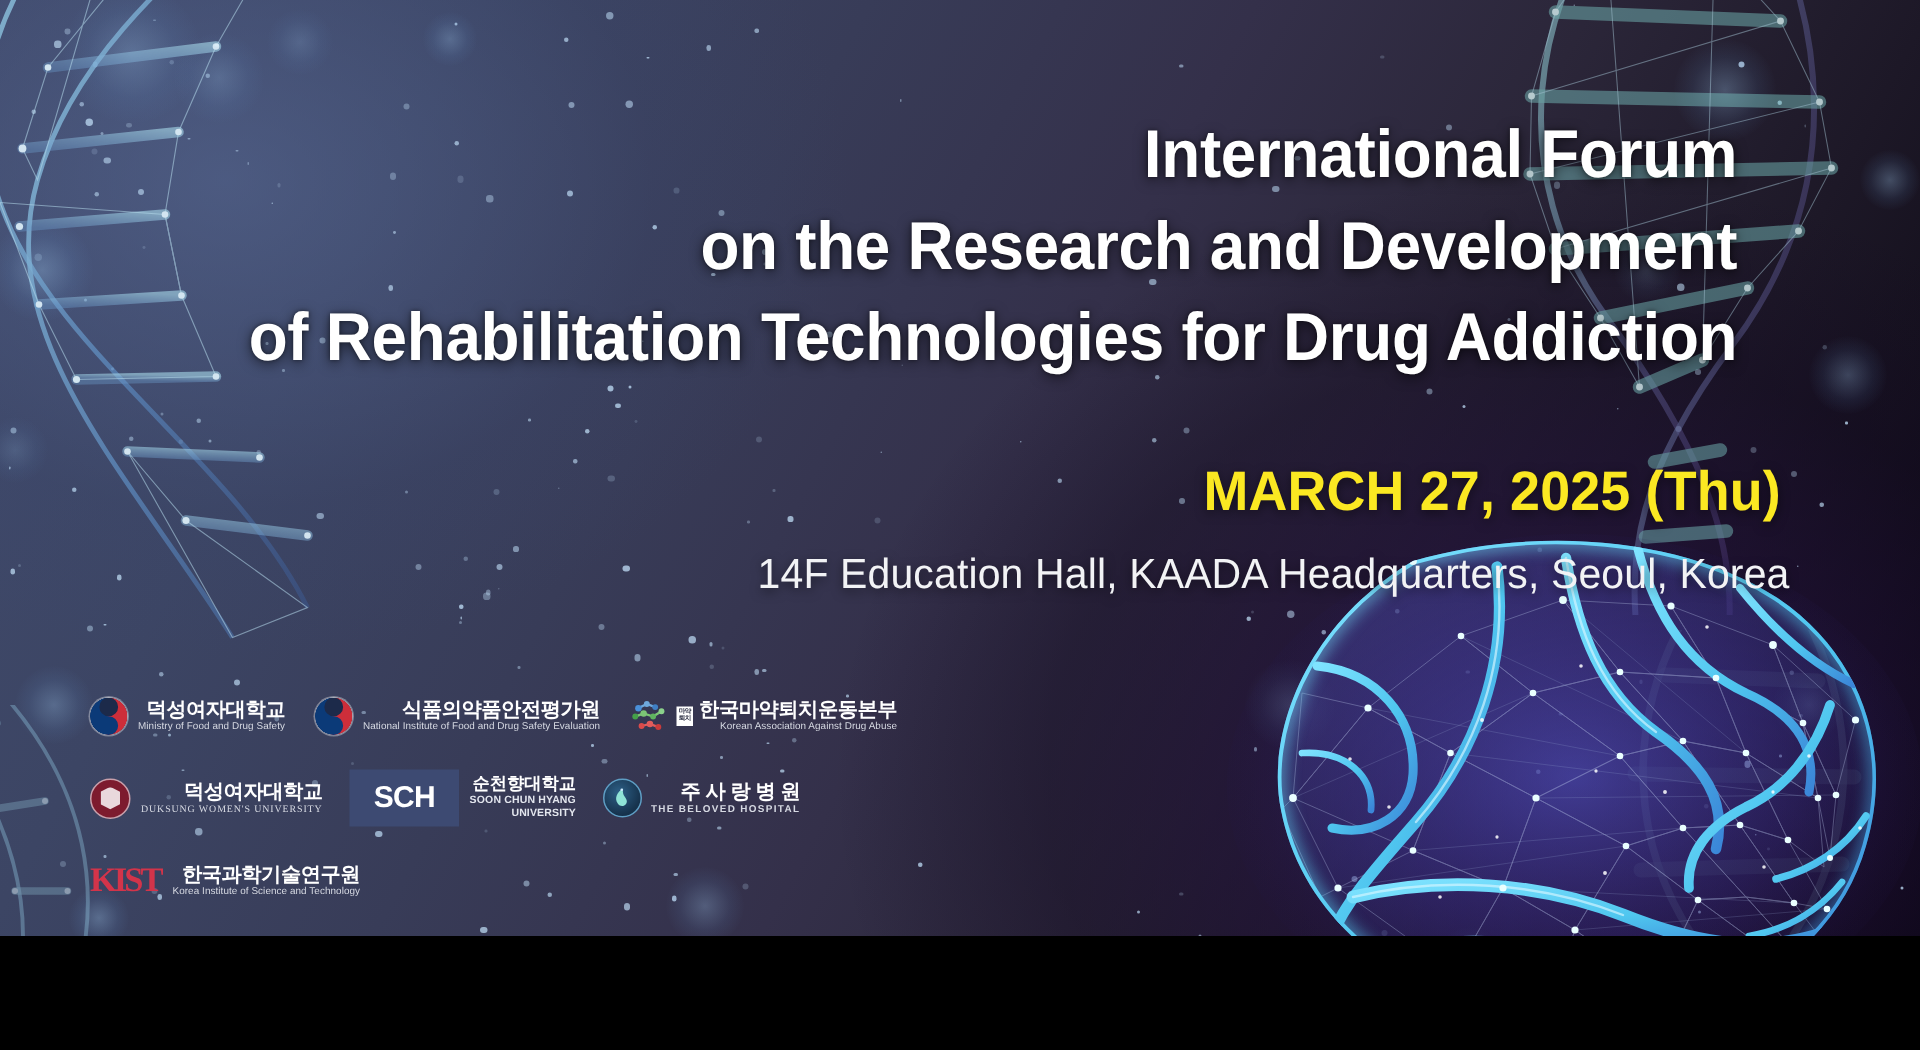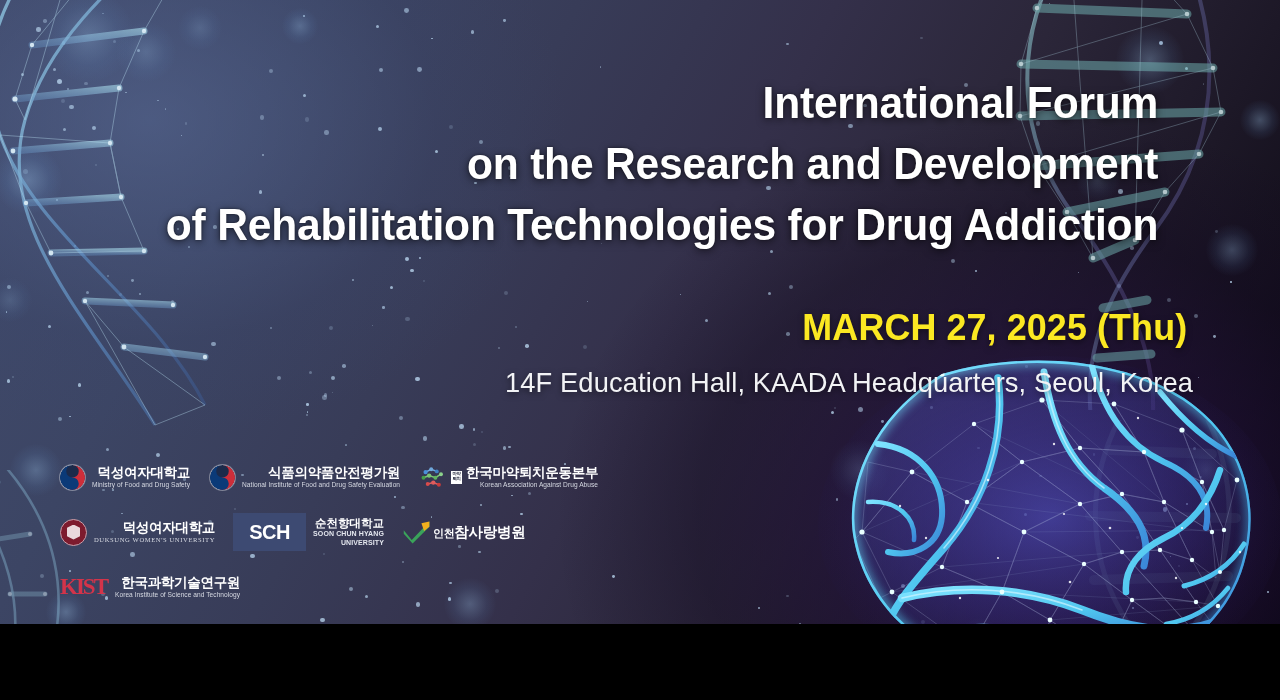--- a/index.html
+++ b/index.html
@@ -793,34 +793,35 @@
         <span class="mark sch-block">
           <span>SCH</span>
         </span>
         <span class="ltext" style="margin-left:7px">
           <span class="sch-ko">순천향대학교</span>
           <span class="sch-en">SOON CHUN HYANG</span>
           <span class="sch-en">UNIVERSITY</span>
         </span>
       </div>
 
+
       <div class="logo" style="margin-left:18px">
         <span class="mark">
-          <svg width="30" height="24" viewBox="0 0 34 26">
-            <path d="M2 11 L11 22 L31 1 L31 7 L12 26 L2 15 Z" fill="#3aa35a"></path>
-            <path d="M2 11 L11 22 L31 1 L31 7 L12 26 L2 15 Z" fill="none"></path>
-            <path d="M22 3 L31 1 L31 7 L25 12 Z" fill="#f2b01e"></path>
-          </svg>
-        </span>
-        <span class="ltext" style="margin-left:1px;flex-direction:row;align-items:baseline;">
-          <span style="color:#fff;font-weight:700;font-size:11px;letter-spacing:-.3px;">인천</span>
-          <span class="lko" style="font-size:14.5px;">참사랑병원</span>
+          <span class="bel-emb">
+            <svg width="17" height="17" viewBox="0 0 20 20">
+              <path d="M11 2 C 6 5, 4 10, 7 14 C 9 17, 14 16, 14 12 C 14 9, 10 8, 11 2 Z" fill="#8fe3d6"></path>
+              <circle cx="10" cy="3" r="1" fill="#cfe9ff"></circle>
+            </svg>
+          </span>
+        </span>
+        <span class="ltext" style="margin-left:6px">
+          <span class="lko">주 사 랑 병 원</span>
+          <span class="len" style="letter-spacing:.9px;font-weight:700;">THE BELOVED HOSPITAL</span>
         </span>
       </div>
-
 
     </div>
 
     <div class="logo-row">
 
       <div class="logo">
         <span class="mark kist">KIST</span>
         <span class="ltext" style="margin-left:8px">
           <span class="lko">한국과학기술연구원</span>
           <span class="len">Korea Institute of Science and Technology</span>

